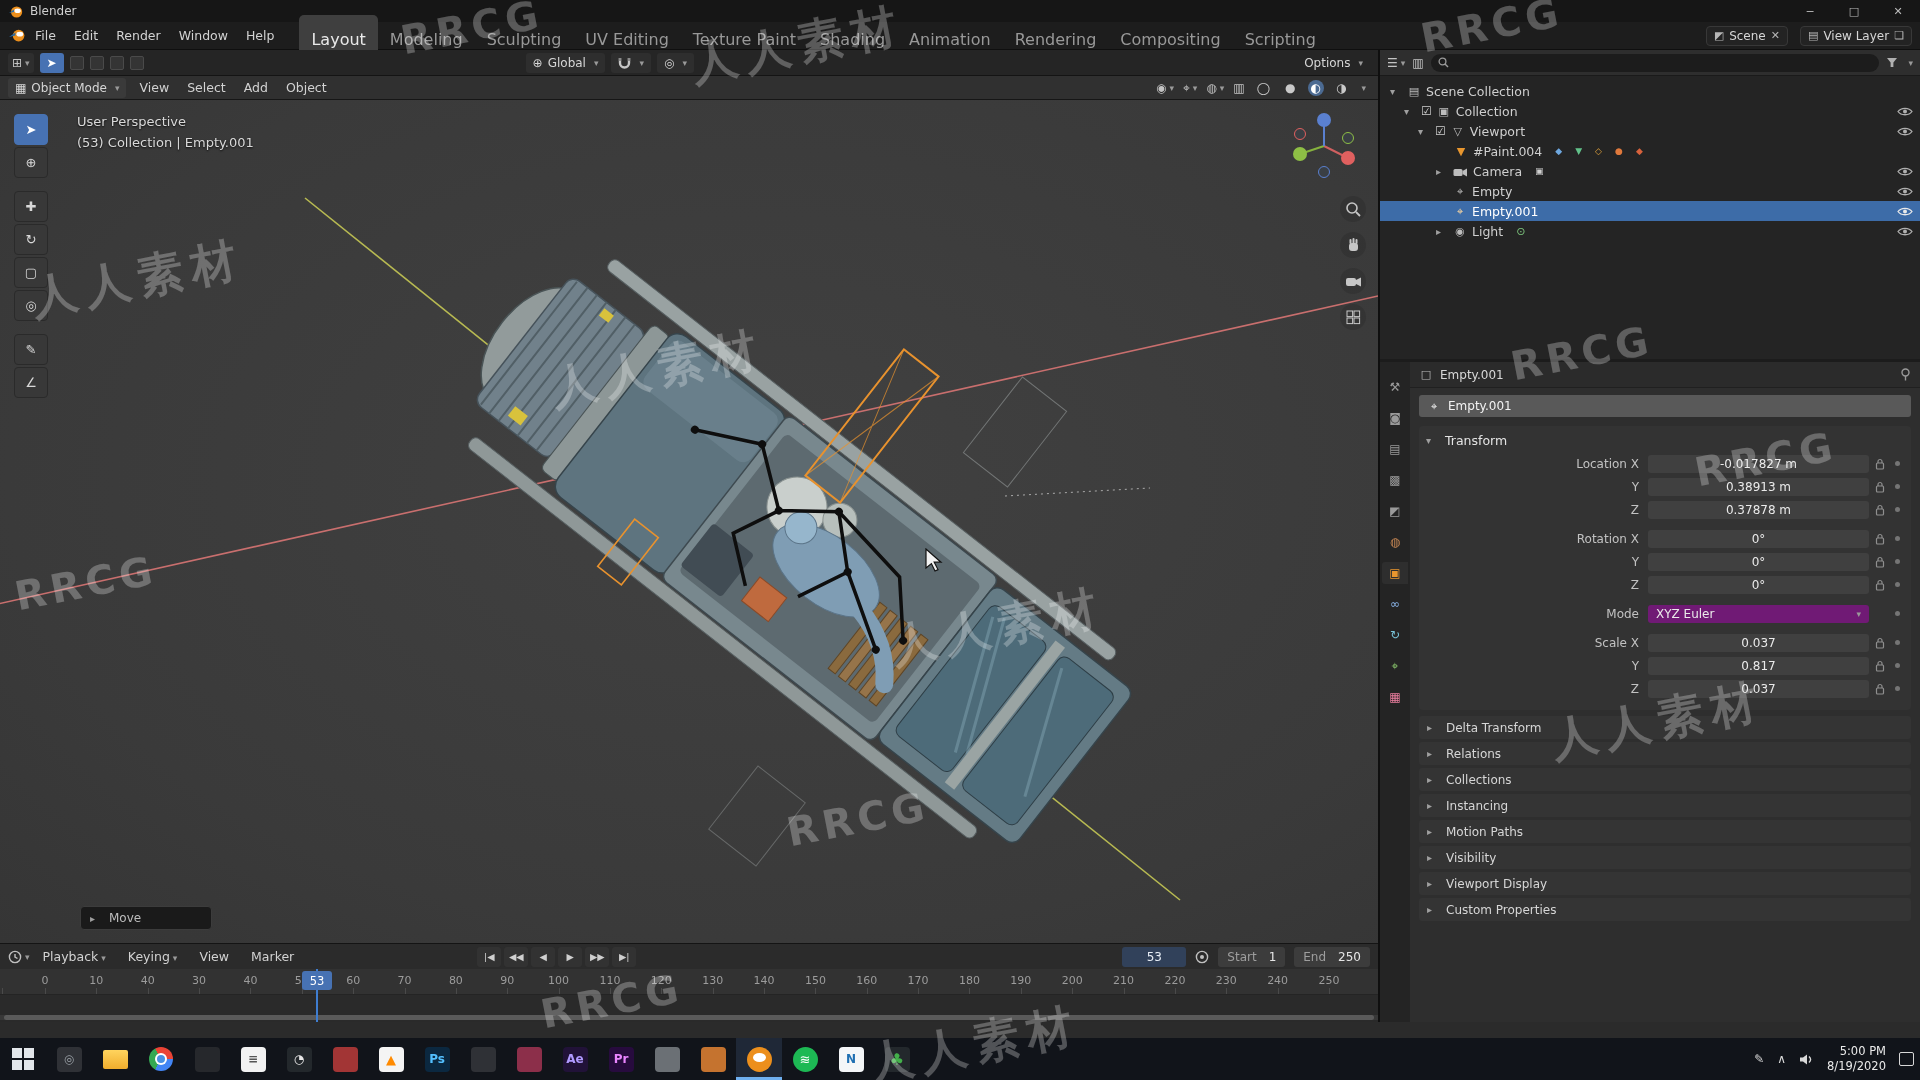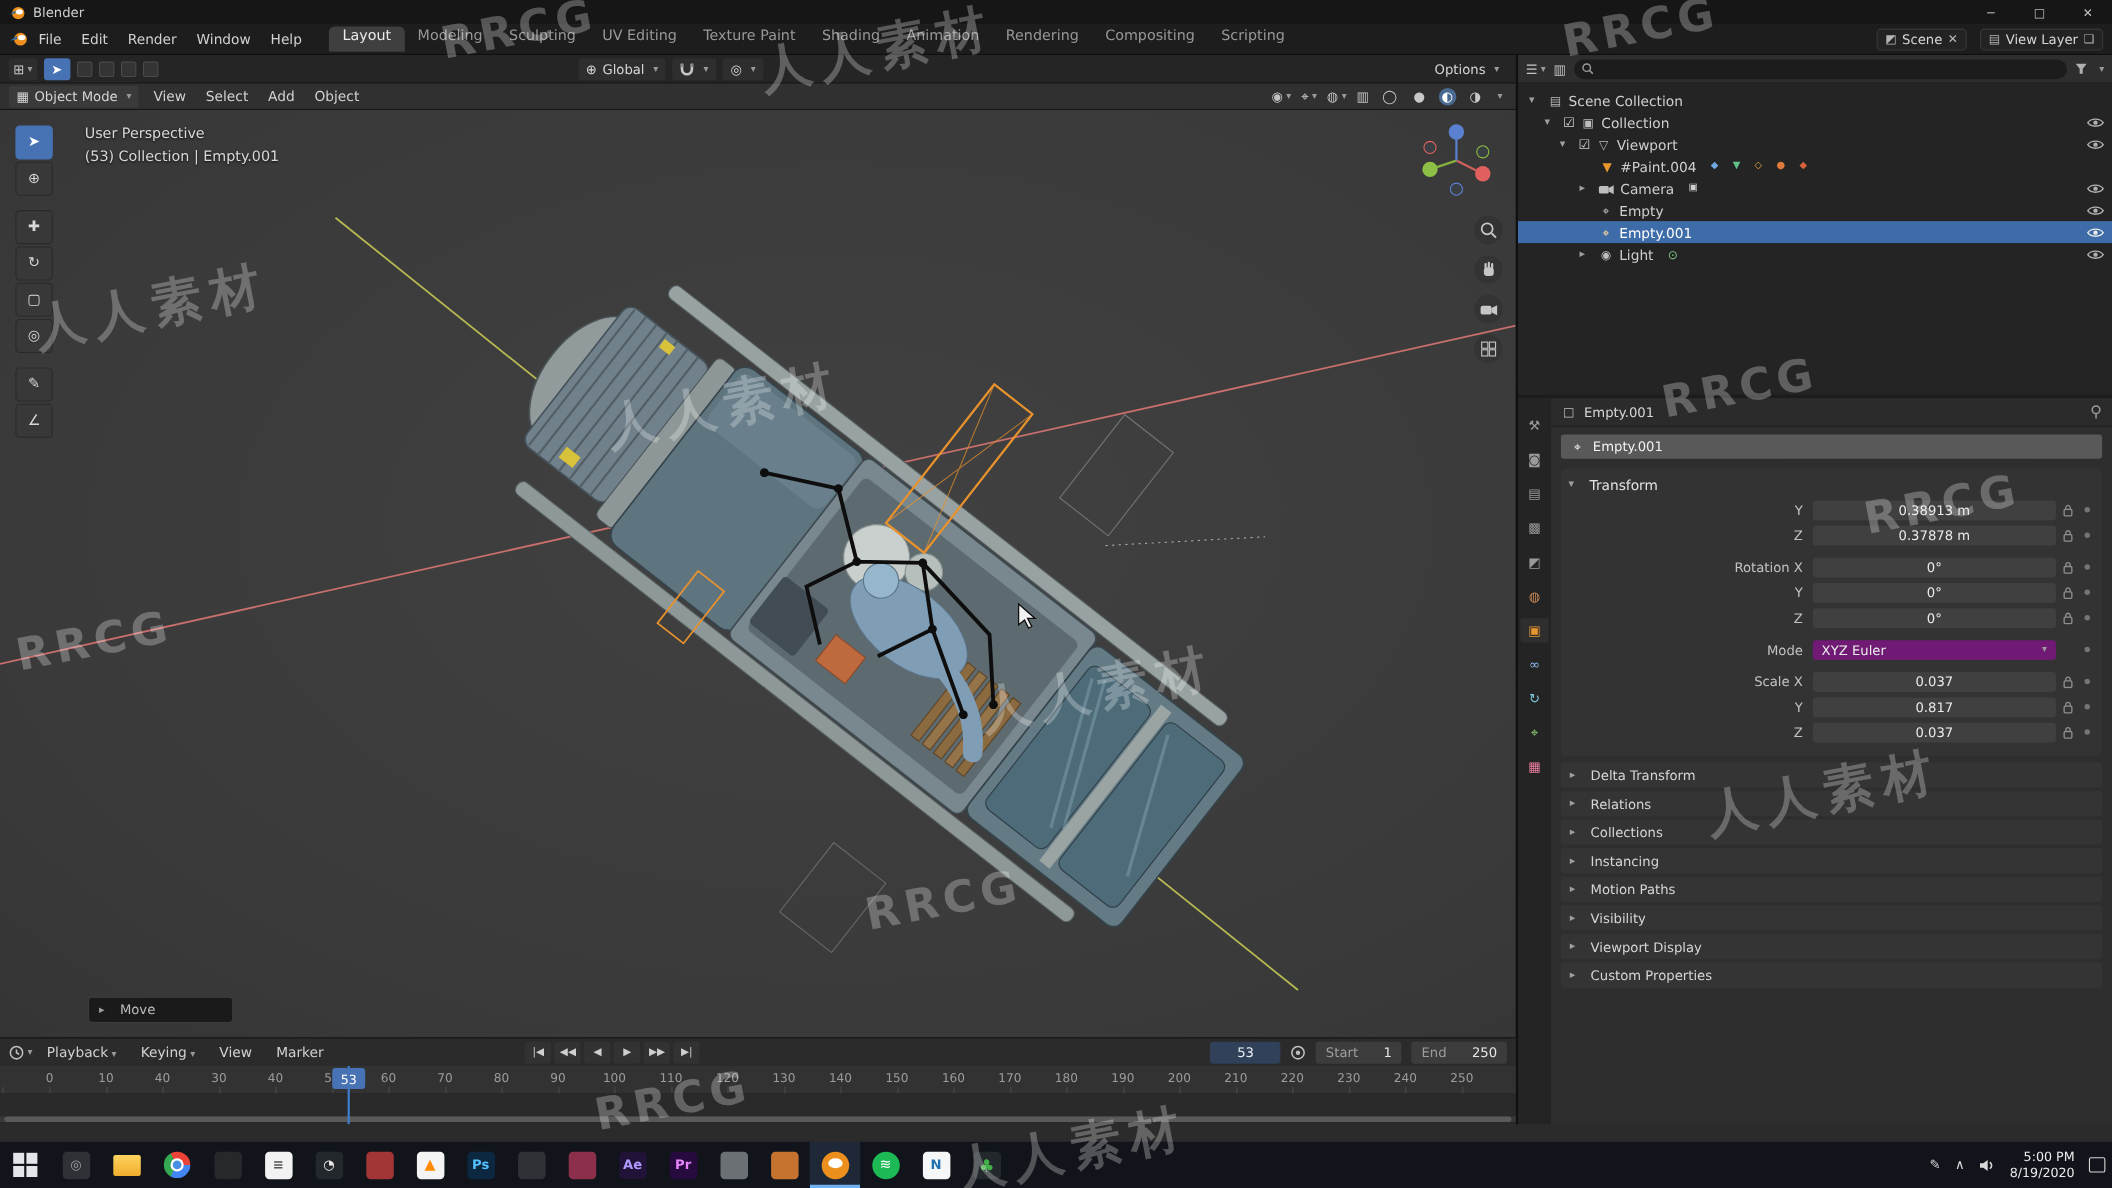--- a/index.html
+++ b/index.html
@@ -12,21 +12,21 @@
   
   .titlebar{position:absolute;left:0;top:0;right:0;height:22px;background:#161616;display:flex;align-items:center;gap:7px;padding-left:8px;font-size:12px;color:#cfcfcf}
   .winbtns{margin-left:auto;display:flex;height:100%}
   .winbtn{width:44px;display:flex;align-items:center;justify-content:center;color:#bdbdbd;font-size:11px}
   .winbtn.close{background:transparent}
 
   
   .topbar{position:absolute;left:0;top:22px;right:0;height:28px;background:#1d1d1d;border-bottom:1px solid #0f0f0f;display:flex;align-items:center;padding:0 8px}
   .menu-item{padding:3px 9px;color:#d2d2d2;font-size:12.5px;border-radius:3px;white-space:nowrap}
   .ws-tabs{display:flex;margin-left:16px}
-  .ws-tab{padding:1px 12px 7px;color:#989898;font-size:13px;border-radius:5px 5px 0 0;white-space:nowrap}
+  .ws-tab{padding:15px 12px 7px;color:#989898;font-size:16px;border-radius:5px 5px 0 0;white-space:nowrap}
   .ws-tab.active{background:#3f3f3f;color:#eaeaea}
   .topbar-right{margin-left:auto;display:flex;gap:12px;align-items:center}
   .tb-widget{display:flex;align-items:center;gap:5px;background:#232323;border:1px solid #383838;border-radius:4px;padding:2px 7px;font-size:12px;color:#d6d6d6}
   .tb-ic{font-size:11px;color:#b5b5b5}
 
   
   .toolsettings{position:absolute;left:0;top:50px;width:1378px;height:26px;background:#252525;border-bottom:1px solid #141414;display:flex;align-items:center;padding:0 8px;gap:6px}
   .ts-btn{height:20px;min-width:24px;border-radius:3px;display:flex;align-items:center;justify-content:center;color:#c6c6c6;background:#2e2e2e;padding:0 4px}
   .ts-btn.active{background:#4772b3;color:#fff}
   .ts-sq{width:14px;height:14px;border:1px solid #4a4a4a;border-radius:2px;background:#343434}
@@ -82,21 +82,21 @@
   .tfield.drop{justify-content:flex-start;padding:0 8px;background:#701a75}
   .tlock{width:22px;display:flex;justify-content:center}
   .tdot{width:13px;display:flex;justify-content:center}
   .dot{width:5px;height:5px;border-radius:50%;background:#757575}
   .tspace{height:6px}
   .psec{height:23px;background:#343434;border-radius:3px;margin:3px 0;display:flex;align-items:center;gap:7px;padding:0 8px;color:#d6d6d6}
 
   
   .tl-header{position:absolute;left:0;top:943px;width:1378px;height:26px;background:#2b2b2b;border-top:1px solid #141414;display:flex;align-items:center;padding:0 8px;gap:4px}
   .tl-right{margin-left:auto;display:flex;align-items:center;gap:9px}
-  .tl-field{background:#3c3c3c;border-radius:3px;height:20px;display:flex;align-items:center;padding:0 9px;gap:23px;color:#e6e6e6}
+  .tl-field{background:#3c3c3c;border-radius:3px;height:20px;display:flex;align-items:center;padding:0 9px;gap:12px;color:#e6e6e6}
   .tl-field .lab{color:#9e9e9e}
   .frame-field{background:#31415a;border-radius:3px;height:20px;width:64px;display:flex;align-items:center;justify-content:center;color:#e8eef6}
   .transport{display:flex;align-items:center;gap:3px;margin-left:170px}
   .tpbtn{min-width:24px;height:20px;display:flex;align-items:center;justify-content:center;color:#cfcfcf;font-size:9.5px;border-radius:3px;background:#323232}
   .tl-ruler{position:absolute;left:0;top:969px;width:1378px;height:26px;background:#323232;border-bottom:1px solid #242424}
   .ticks{position:absolute;left:45px;right:49px;top:4px;display:flex;justify-content:space-between}
   .tick{width:0;overflow:visible;white-space:nowrap}
   .tick-in{display:inline-block;transform:translateX(-50%);font-size:11px;color:#9c9c9c}
   .tickmarks{position:absolute;left:0;right:0;bottom:0;height:6px;background:repeating-linear-gradient(90deg,#4a4a4a 0 1px,transparent 1px 51.36px);background-position:45px 0}
   .tl-track{position:absolute;left:0;top:995px;width:1378px;height:27px;background:#2a2a2a}
@@ -550,20 +550,33 @@
             <span>Empty.001</span>
           </div>
 
           <div class="ppanel">
             <div class="ppanel-h">
               <span class="tri">▾</span>
               <span>Transform</span>
             </div>
 
             <div class="trow">
+              <span class="tlabel">Location X</span>
+              <span class="tfield">-0.017827 m</span>
+              <span class="tlock">
+                  <svg width="10" height="12">
+                    <rect x="1.5" y="5" width="7" height="6" rx="1" fill="none" stroke="#8f8f8f" stroke-width="1.2"></rect>
+                    <path d="M3,5 V3.5 a2,2 0 0 1 4,0 V5" fill="none" stroke="#8f8f8f" stroke-width="1.2"></path>
+                  </svg>
+                </span>
+              <span class="tdot">
+                  <span class="dot"></span>
+                </span>
+            </div>
+            <div class="trow">
               <span class="tlabel">Y</span>
               <span class="tfield">0.38913 m</span>
               <span class="tlock">
                   <svg width="10" height="12">
                     <rect x="1.5" y="5" width="7" height="6" rx="1" fill="none" stroke="#8f8f8f" stroke-width="1.2"></rect>
                     <path d="M3,5 V3.5 a2,2 0 0 1 4,0 V5" fill="none" stroke="#8f8f8f" stroke-width="1.2"></path>
                   </svg>
                 </span>
               <span class="tdot">
                   <span class="dot"></span>

